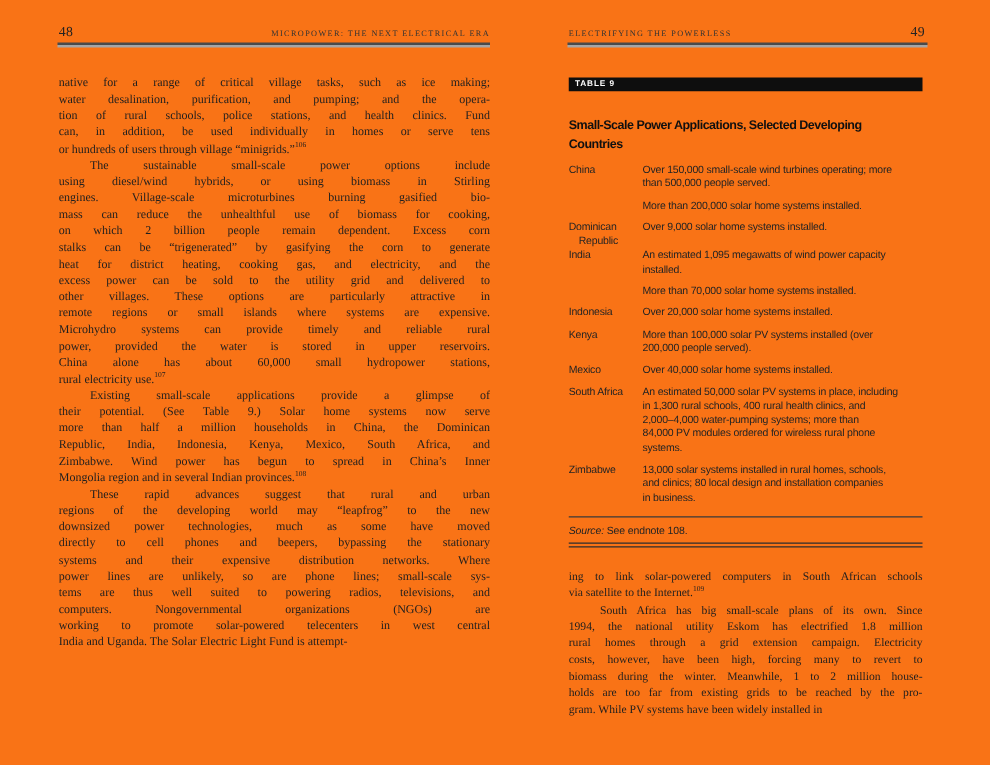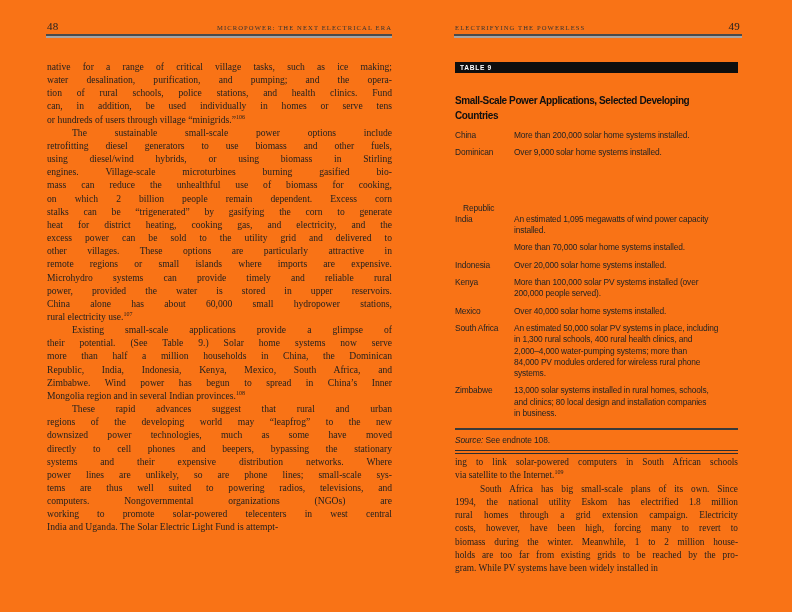--- a/index.html
+++ b/index.html
@@ -55,21 +55,21 @@
     letter-spacing: 0.7px; padding-left: 5px; padding-top: 0.5px;
   }
   .ttitle {
     margin-top: 21px; font-weight: bold; color: #101010;
     font-size: 10px; line-height: 14.5px; letter-spacing: -0.4px;
   }
   .ttitle div { white-space: nowrap; }
   .trows { margin-top: 7px; font-size: 8.4px; line-height: 11.3px; letter-spacing: -0.15px; color: #242424; }
   .trow { display: flex; }
   .tcountry { width: 59px; flex: 0 0 59px; }
-  .tcountry .cline.wrap { padding-left: 8px; margin-top: 44px; }
+  .tcountry .cline.wrap { padding-left: 8px; }
   .tdesc { flex: 1; }
   .entry { margin-bottom: 6px; }
   .tline { white-space: nowrap; }
   .srule  { margin-top: 3px; height: 1.2px; background: #3a3a3a; }
   .source { margin-top: 5px; font-size: 8.4px; letter-spacing: -0.1px; color: #242424; }
   .source .ital { font-style: italic; }
   .drule {
     margin-top: 5px; height: 2.1px;
     border-top: 1.8px solid #2e2e2e; border-bottom: 1px solid #2e2e2e;
   }
@@ -91,30 +91,29 @@
   <div class="bodytext left">
       <div class="para">
         <div class="line">native for a range of critical village tasks, such as ice making;</div>
         <div class="line">water desalination, purification, and pumping; and the opera-</div>
         <div class="line">tion of rural schools, police stations, and health clinics. Fund</div>
         <div class="line">can, in addition, be used individually in homes or serve tens</div>
         <div class="line last">or hundreds of users through village “minigrids.”<sup>106</sup></div>
       </div>
       <div class="para">
         <div class="line indent">The sustainable small-scale power options include</div>
-        <div class="line">retrofitting diesel generators to use biomass and other fuels,</div>
         <div class="line">using diesel/wind hybrids, or using biomass in Stirling</div>
         <div class="line">engines. Village-scale microturbines burning gasified bio-</div>
         <div class="line">mass can reduce the unhealthful use of biomass for cooking,</div>
         <div class="line">on which 2 billion people remain dependent. Excess corn</div>
         <div class="line">stalks can be “trigenerated” by gasifying the corn to generate</div>
         <div class="line">heat for district heating, cooking gas, and electricity, and the</div>
         <div class="line">excess power can be sold to the utility grid and delivered to</div>
         <div class="line">other villages. These options are particularly attractive in</div>
-        <div class="line">remote regions or small islands where imports are expensive.</div>
+        <div class="line">remote regions or small islands where systems are expensive.</div>
         <div class="line">Microhydro systems can provide timely and reliable rural</div>
         <div class="line">power, provided the water is stored in upper reservoirs.</div>
         <div class="line">China alone has about 60,000 small hydropower stations,</div>
         <div class="line last">rural electricity use.<sup>107</sup></div>
       </div>
       <div class="para">
         <div class="line indent">Existing small-scale applications provide a glimpse of</div>
         <div class="line">their potential. (See Table 9.) Solar home systems now serve</div>
         <div class="line">more than half a million households in China, the Dominican</div>
         <div class="line">Republic, India, Indonesia, Kenya, Mexico, South Africa, and</div>
@@ -152,20 +151,24 @@
       <div>Small-Scale Power Applications, Selected Developing</div>
       <div>Countries</div>
     </div>
     <div class="trows">
         <div class="trow">
           <div class="tcountry">
             <div class="cline">China</div>
           </div>
           <div class="tdesc">
             <div class="entry">
+              <div class="tline">Over 150,000 small-scale wind turbines operating; more</div>
+              <div class="tline">than 500,000 people served.</div>
+            </div>
+            <div class="entry">
               <div class="tline">More than 200,000 solar home systems installed.</div>
             </div>
           </div>
         </div>
         <div class="trow">
           <div class="tcountry">
             <div class="cline">Dominican</div>
             <div class="cline wrap">Republic</div>
           </div>
           <div class="tdesc">

